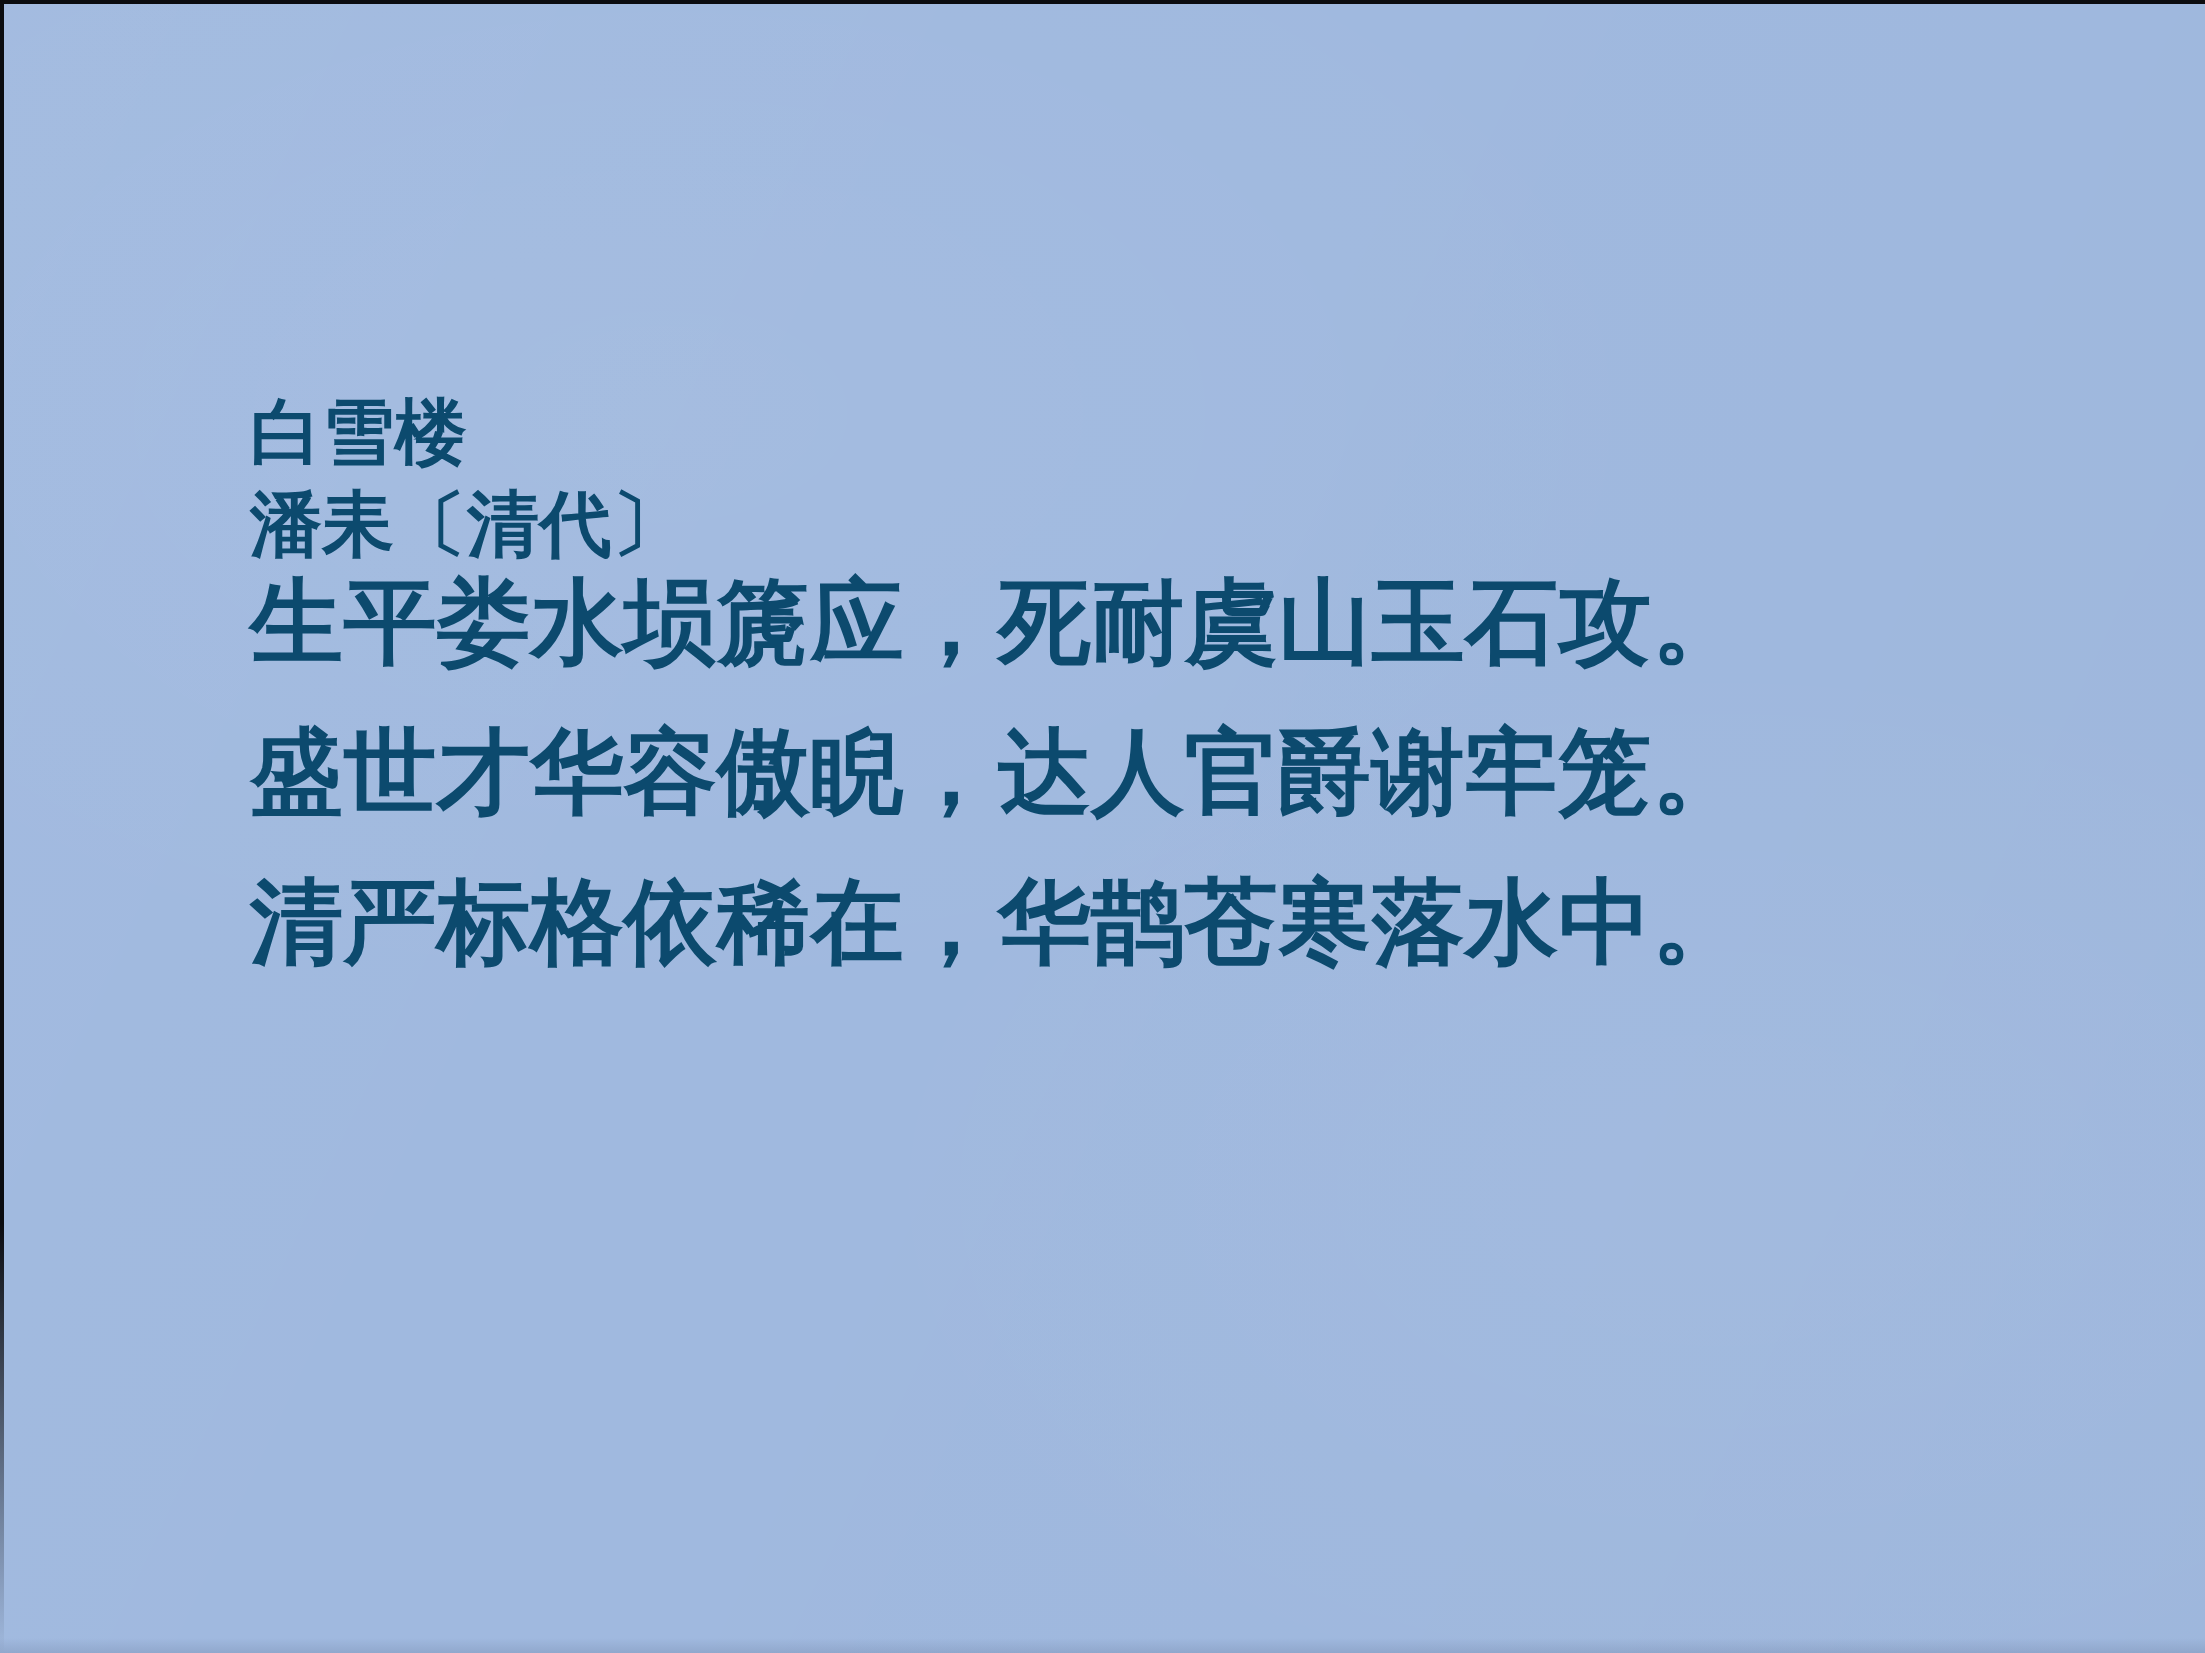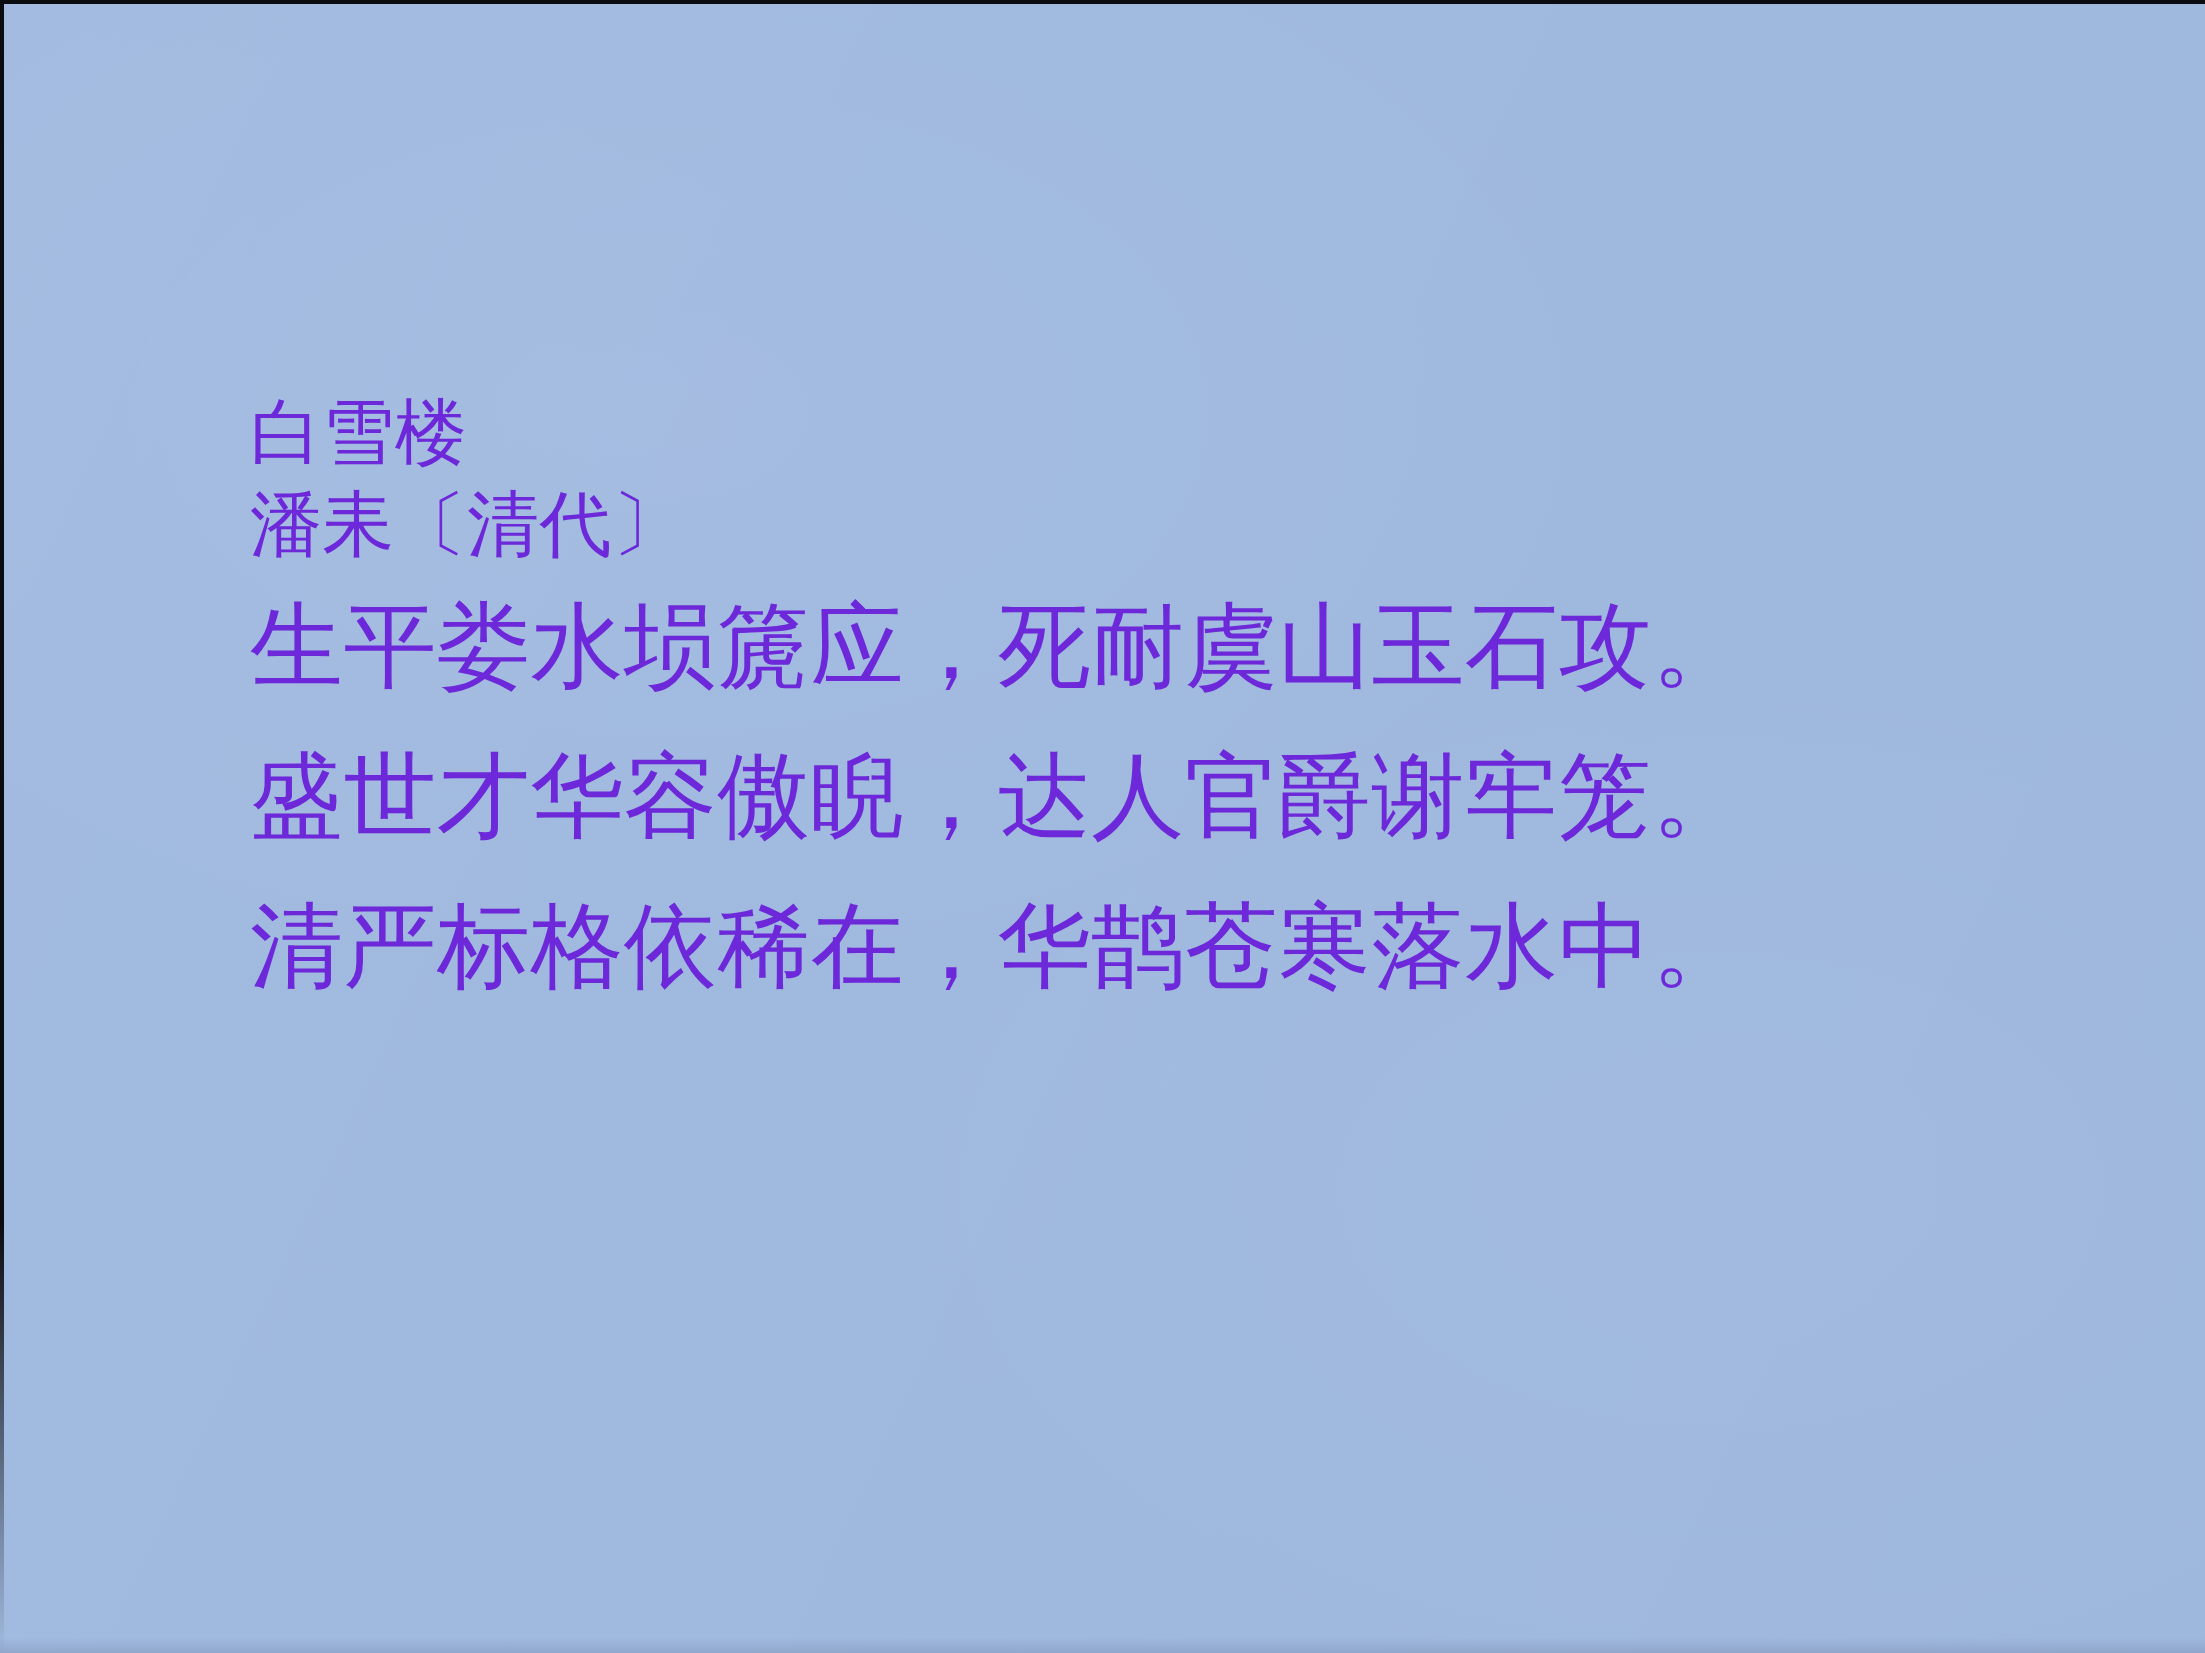--- a/index.html
+++ b/index.html
@@ -54,37 +54,37 @@
   }
 
   #poem-block {
     position: absolute;
     left: 250px;
     top: 396px;
     width: 1876px;
   }
 
   .line {
-    color: #6d28d9;
-    font-weight: 400;
+    color: #0c4a6e;
+    font-weight: 700;
     white-space: nowrap;
     letter-spacing: 0.005em;
     text-rendering: geometricPrecision;
   }
 
   .title-line {
     font-size: 72px;
     line-height: 1.0;
     margin-bottom: 20px;
   }
 
   .author-line {
     font-size: 72px;
     line-height: 1.0;
-    margin-bottom: 40px;
+    margin-bottom: 16px;
   }
 
   .verse-line {
     font-size: 93px;
     line-height: 1.0;
     margin-bottom: 57px;
   }
 
   .verse-line:last-child {
     margin-bottom: 0;

